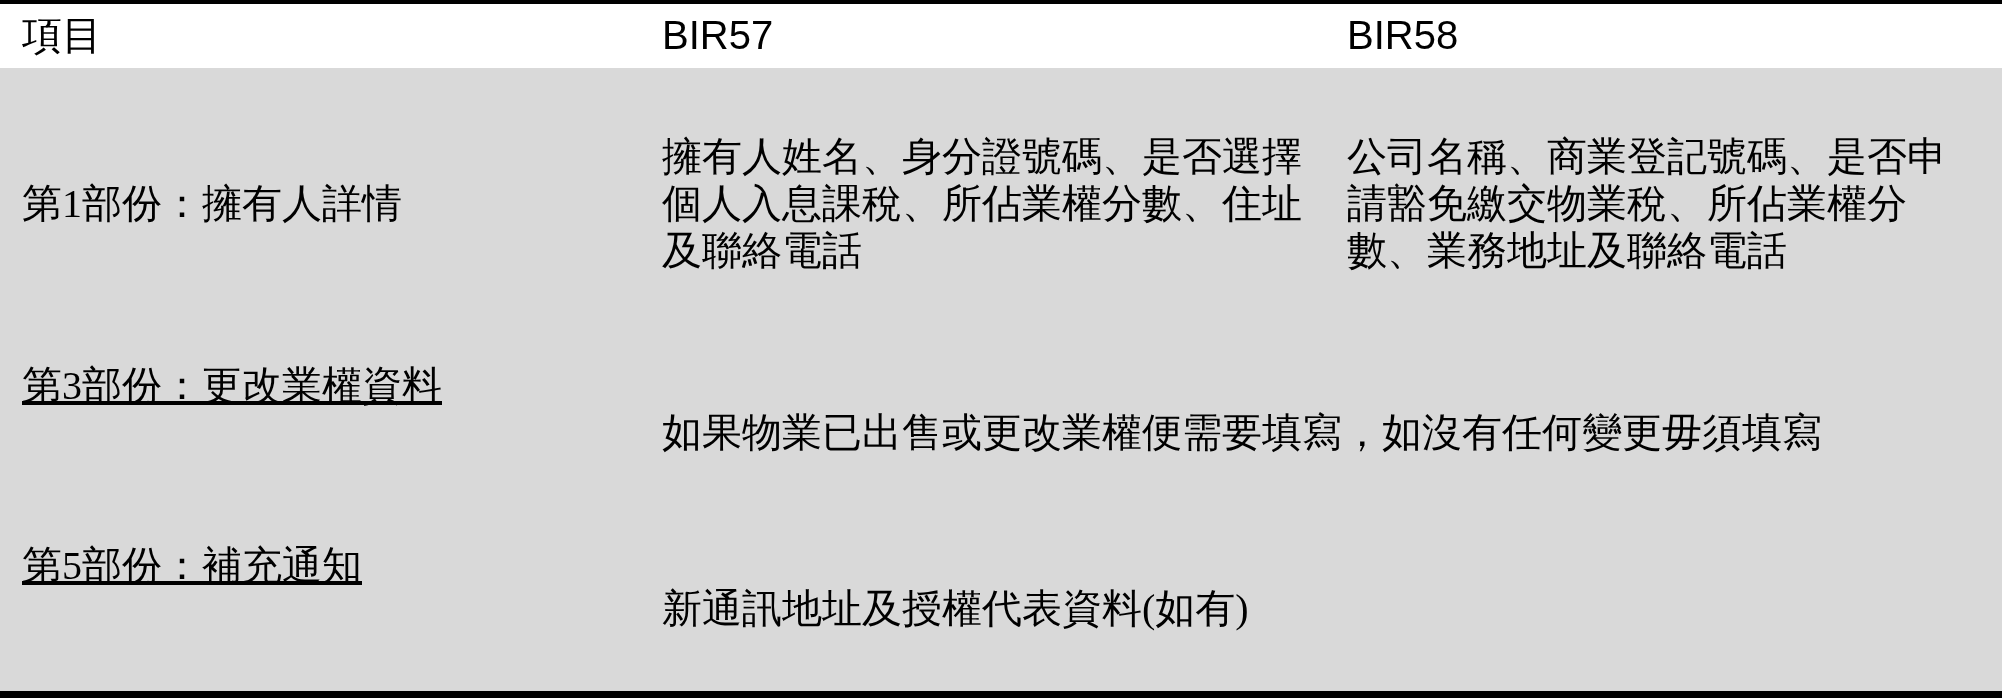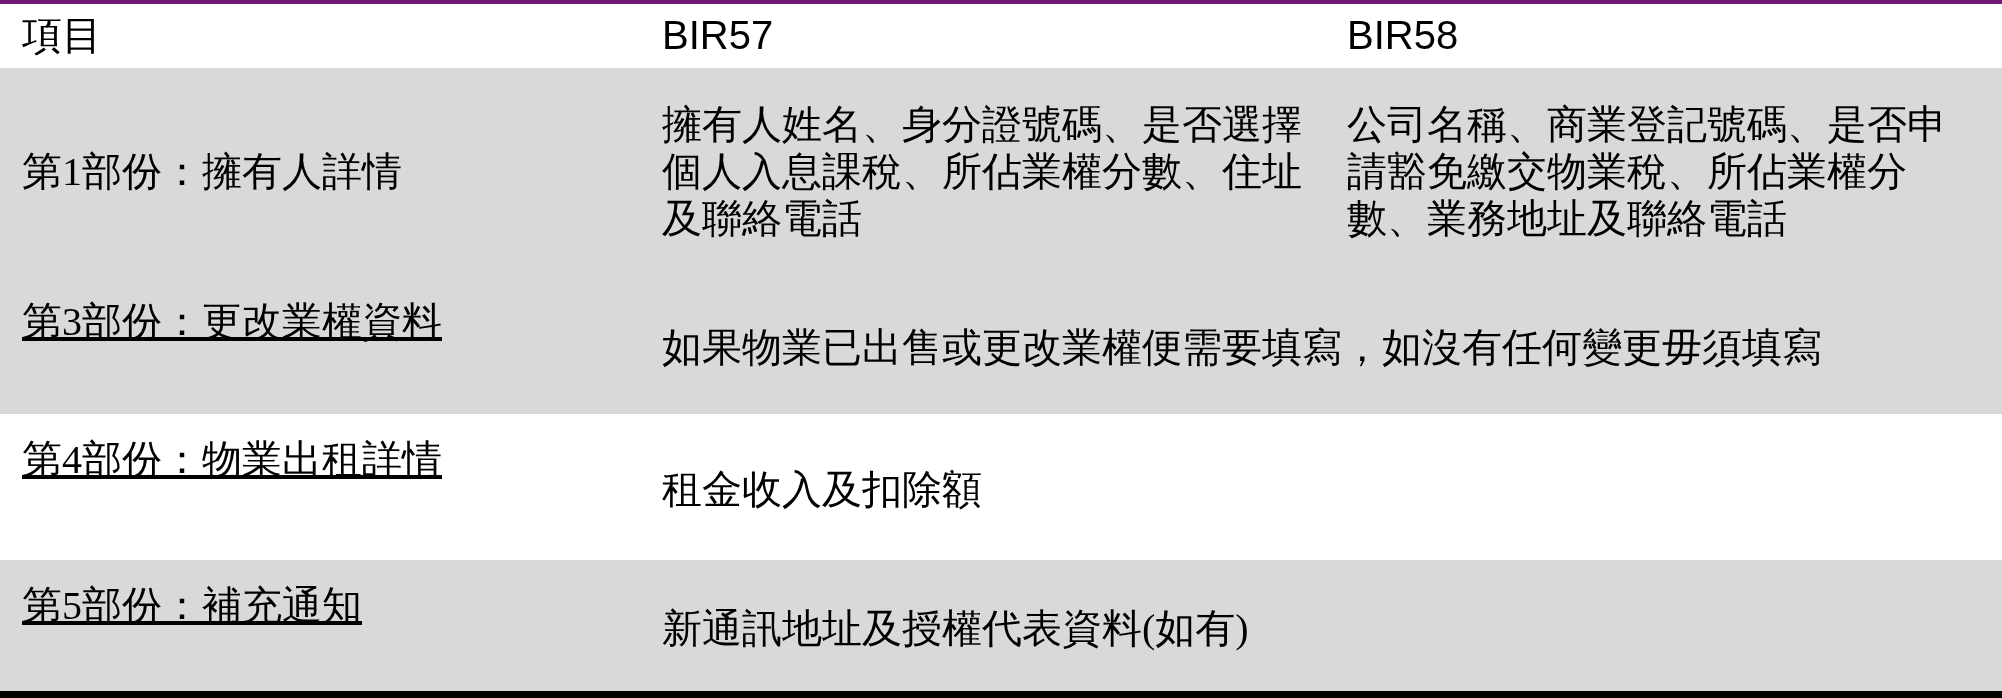--- a/index.html
+++ b/index.html
@@ -1,20 +1,20 @@
 <!DOCTYPE html>
 <html><head>
 <meta charset="utf-8">
 <style>
   html, body { margin: 0; padding: 0; background: #ffffff; }
   .doc {
     width: 2002px;
     height: 698px;
     box-sizing: border-box;
-    border-top: 4px solid #701a75;
+    border-top: 4px solid #000000;
     border-bottom: 7px solid #000000;
     background: #ffffff;
     overflow: hidden;
   }
   table.cmp {
     width: 100%;
     height: 687px;
     border-collapse: collapse;
     table-layout: fixed;
     font-family: "Liberation Serif", "DejaVu Serif", serif;
@@ -72,23 +72,19 @@
     <tbody>
       <tr class="row-1 alt">
         <td class="item">第1部份：擁有人詳情</td>
         <td>擁有人姓名、身分證號碼、是否選擇個人入息課稅、所佔業權分數、住址及聯絡電話</td>
         <td>公司名稱、商業登記號碼、是否申請豁免繳交物業稅、所佔業權分數、業務地址及聯絡電話</td>
       </tr>
       <tr class="row-3 alt merged-row">
         <td class="item">第3部份：更改業權資料</td>
         <td class="merged" colspan="2">如果物業已出售或更改業權便需要填寫，如沒有任何變更毋須填寫</td>
       </tr>
-      <tr class="row-4 base merged-row">
-        <td class="item">第4部份：物業出租詳情</td>
-        <td class="merged" colspan="2">租金收入及扣除額</td>
-      </tr>
       <tr class="row-5 alt merged-row">
         <td class="item">第5部份：補充通知</td>
         <td class="merged" colspan="2">新通訊地址及授權代表資料(如有)</td>
       </tr>
     </tbody>
   </table>
 </div>
 
 </body></html>

